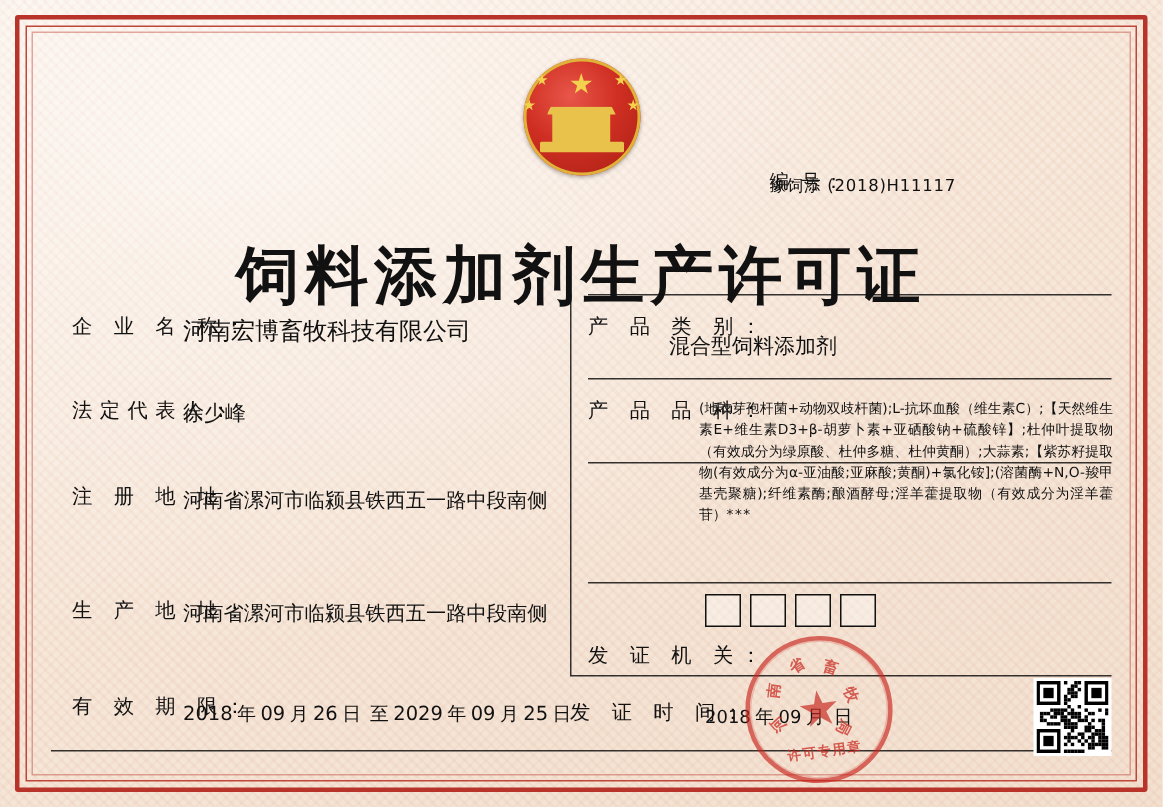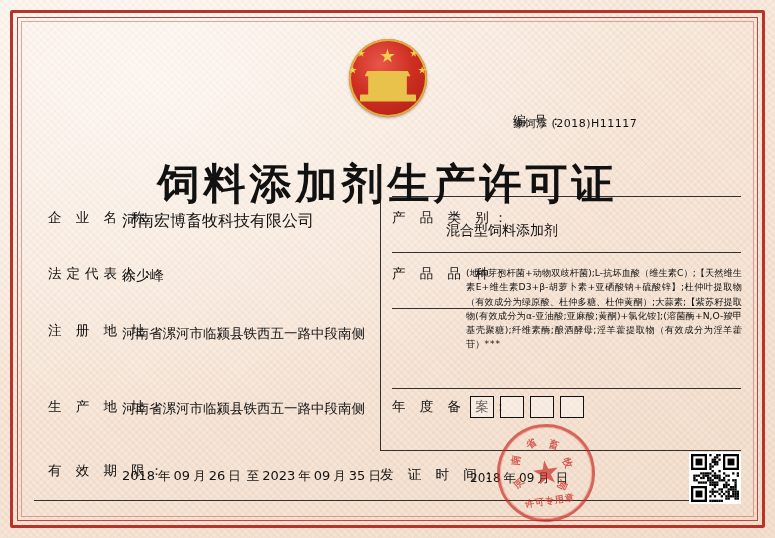--- a/index.html
+++ b/index.html
@@ -208,39 +208,39 @@
   <div class="val v2">徐少峰</div>
 
   <div class="lbl l3">注 册 地 址：</div>
   <div class="val v3">河南省漯河市临颍县铁西五一路中段南侧</div>
 
   <div class="lbl l4">生 产 地 址：</div>
   <div class="val v4">河南省漯河市临颍县铁西五一路中段南侧</div>
 
   <div class="lbl l5">有 效 期 限：</div>
   <div class="valid">
-    <span class="num">2018</span><span class="cn">年</span><span class="num">09</span><span class="cn">月</span><span class="num">26</span><span class="cn">日</span><span class="cn">至</span><span class="num">2023</span><span class="cn">年</span><span class="num">09</span><span class="cn">月</span><span class="num">35</span><span class="cn">日</span>
+    <span class="num">2018</span><span class="cn">年</span><span class="num">09</span><span class="cn">月</span><span class="num">26</span><span class="cn">日</span><span class="cn">至</span><span class="num">2029</span><span class="cn">年</span><span class="num">09</span><span class="cn">月</span><span class="num">25</span><span class="cn">日</span>
   </div>
 
   <div class="lbl r1">产 品 类 别：</div>
   <div class="val rv1">混合型饲料添加剂</div>
 
   <div class="lbl r2">产 品 品 种：</div>
   <div class="prod">
     <span>(地衣芽孢杆菌+动物双歧杆菌);L-抗坏血酸（维生素C）;【天然维生素E+维生素D3+β-胡萝卜素+亚硒酸钠+硫酸锌】;杜仲叶提取物（有效成分为绿原酸、杜仲多糖、杜仲黄酮）;大蒜素;【紫苏籽提取物(有效成分为α-亚油酸;亚麻酸;黄酮)+氯化铵];(溶菌酶+N,O-羧甲基壳聚糖);纤维素酶;酿酒酵母;淫羊藿提取物（有效成分为淫羊藿苷）</span><span class="star">***</span>
   </div>
 
-  <div class="lbl r3">年 度 备 案：</div>
   <div class="boxes">
     <div class="bx"></div>
     <div class="bx"></div>
     <div class="bx"></div>
     <div class="bx"></div>
   </div>
 
+  <div class="lbl r4">发 证 机 关：</div>
   <div class="lbl r5">发 证 时 间：</div>
 
   <div class="issue-date">
     <span>2018</span><span class="cn">年</span><span>09</span><span class="cn">月</span><span></span><span class="cn">日</span>
   </div>
 
   <div class="seal">
     <div class="star"></div>
     <div class="arc">
         <span style="transform: rotate(-125deg) translate(0px, -33px) rotate(0deg); left: 50%; top: 50%; transform-origin: 0px 0px; margin-left: -4px; margin-top: -5px;">河</span>

